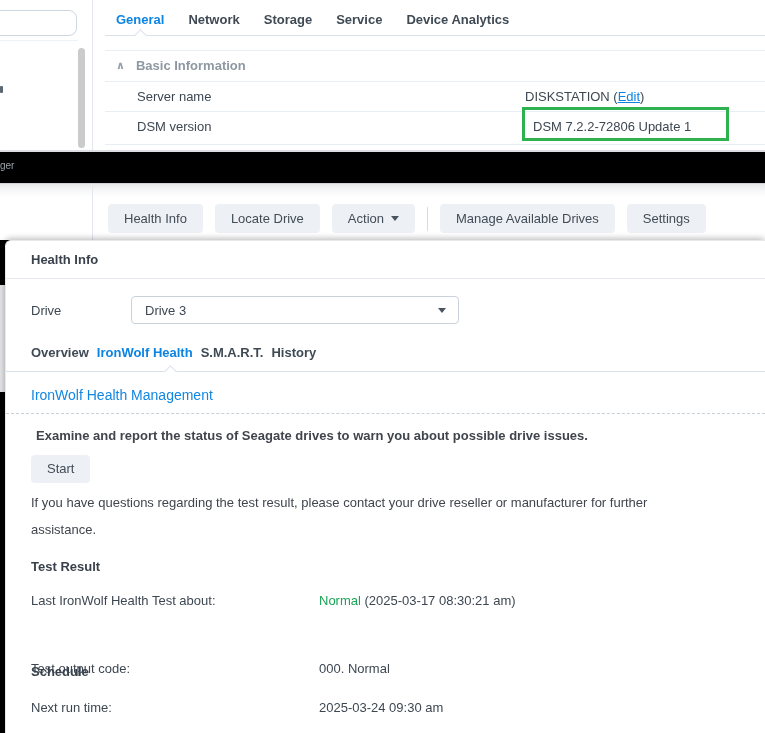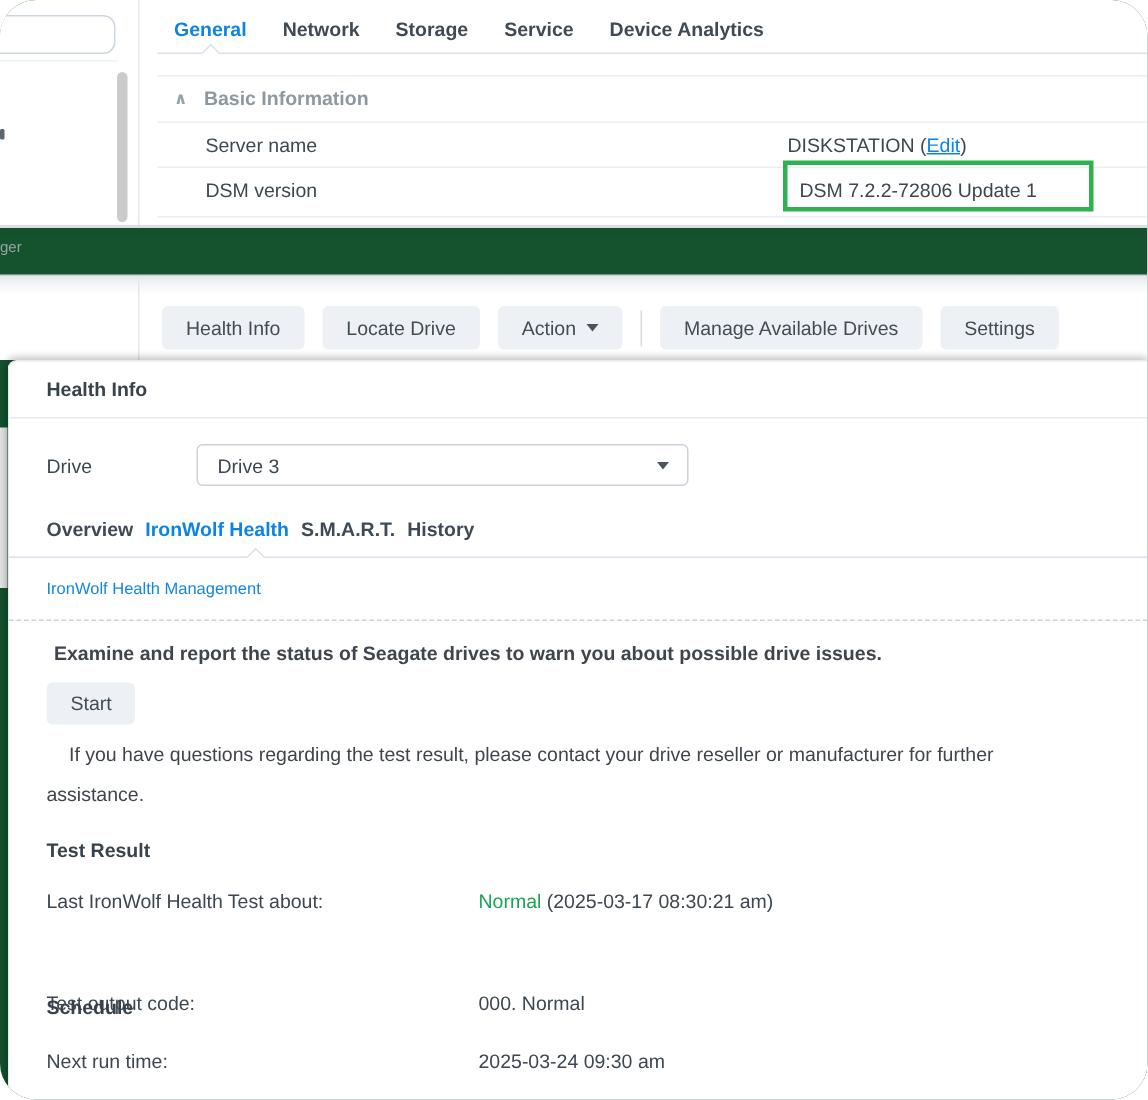--- a/index.html
+++ b/index.html
@@ -1,18 +1,18 @@
 <!DOCTYPE html>
 <html><head>
 <meta charset="utf-8">
 <style>
   html,body{margin:0;padding:0;background:#fff;}
   #screen{
-    position:relative;width:765px;height:733px;overflow:hidden;background:#14532d;
-    font-family:"Liberation Sans","DejaVu Sans",sans-serif;font-size:13px;color:#3d4752;border-radius:24px;
+    position:relative;width:765px;height:733px;overflow:hidden;background:#000000;
+    font-family:"Liberation Sans","DejaVu Sans",sans-serif;font-size:13px;color:#3d4752;
   }
   .abs{position:absolute;}
 
   
   #cp{left:0;top:0;width:765px;height:151px;background:#fff;}
   #cp-searchbox{left:-24px;top:10px;width:101px;height:26px;background:#fff;
     border:1px solid #ccd7e2;border-radius:8px;box-sizing:border-box;}
   #cp-sidebar-line{left:0;top:40px;width:78px;height:1px;background:#edf2f7;}
   #cp-text-fragment{left:0;top:86px;width:3px;height:7px;background:#5d6771;border-radius:1px;}
   #cp-scrollbar{left:78px;top:48px;width:7px;height:100px;background:#cbcbcb;border-radius:4px;}
@@ -58,26 +58,26 @@
   #dlg-select{left:125px;top:55px;width:328px;height:28px;border:1px solid #cad2dc;border-radius:4px;
     background:#fff;box-sizing:border-box;cursor:pointer;}
   #dlg-select .sel-text{position:absolute;left:13px;top:6px;}
   #dlg-select .sel-caret{position:absolute;right:12px;top:11px;width:0;height:0;
     border-left:4px solid transparent;border-right:4px solid transparent;border-top:5px solid #4a545e;}
   #dlg-tabs{left:25px;top:104px;display:flex;gap:8px;font-weight:bold;color:#3f4a55;}
   #dlg-tabs .tab{cursor:default;}
   #dlg-tabs .tab.active{color:#0c84e4;}
   #dlg-tabline{left:0;right:0;top:130px;}
   #dlg-notch{left:160px;top:126px;}
-  #dlg-heading{left:25px;top:146px;font-size:11px;color:#1386e2;}
+  #dlg-heading{left:25px;top:146px;font-size:14px;color:#1386e2;}
   #dlg-dashed{left:0;right:0;top:172px;border-top:1px dashed #c9d1d8;}
   #dlg-desc{left:30px;top:187px;color:#40454d;font-weight:bold;}
   #dlg-start{left:25px;top:214px;height:28px;line-height:28px;}
   .note-line{left:25px;color:#40454d;}
-  #note1{top:254px;margin-left:15px;}
+  #note1{top:254px;}
   #note2{top:281px;}
   .sec-heading{left:25px;font-weight:bold;color:#39424c;}
   #h-test{top:318px;}
   #h-sched{top:423px;}
   .rlabel{left:25px;}
   .rvalue{left:313px;}
   .r1{top:352px;} .r2{top:400px;margin-top:20px;} .r3{top:459px;}
   .green-text{color:#1aa355;}
 </style>
 </head>

